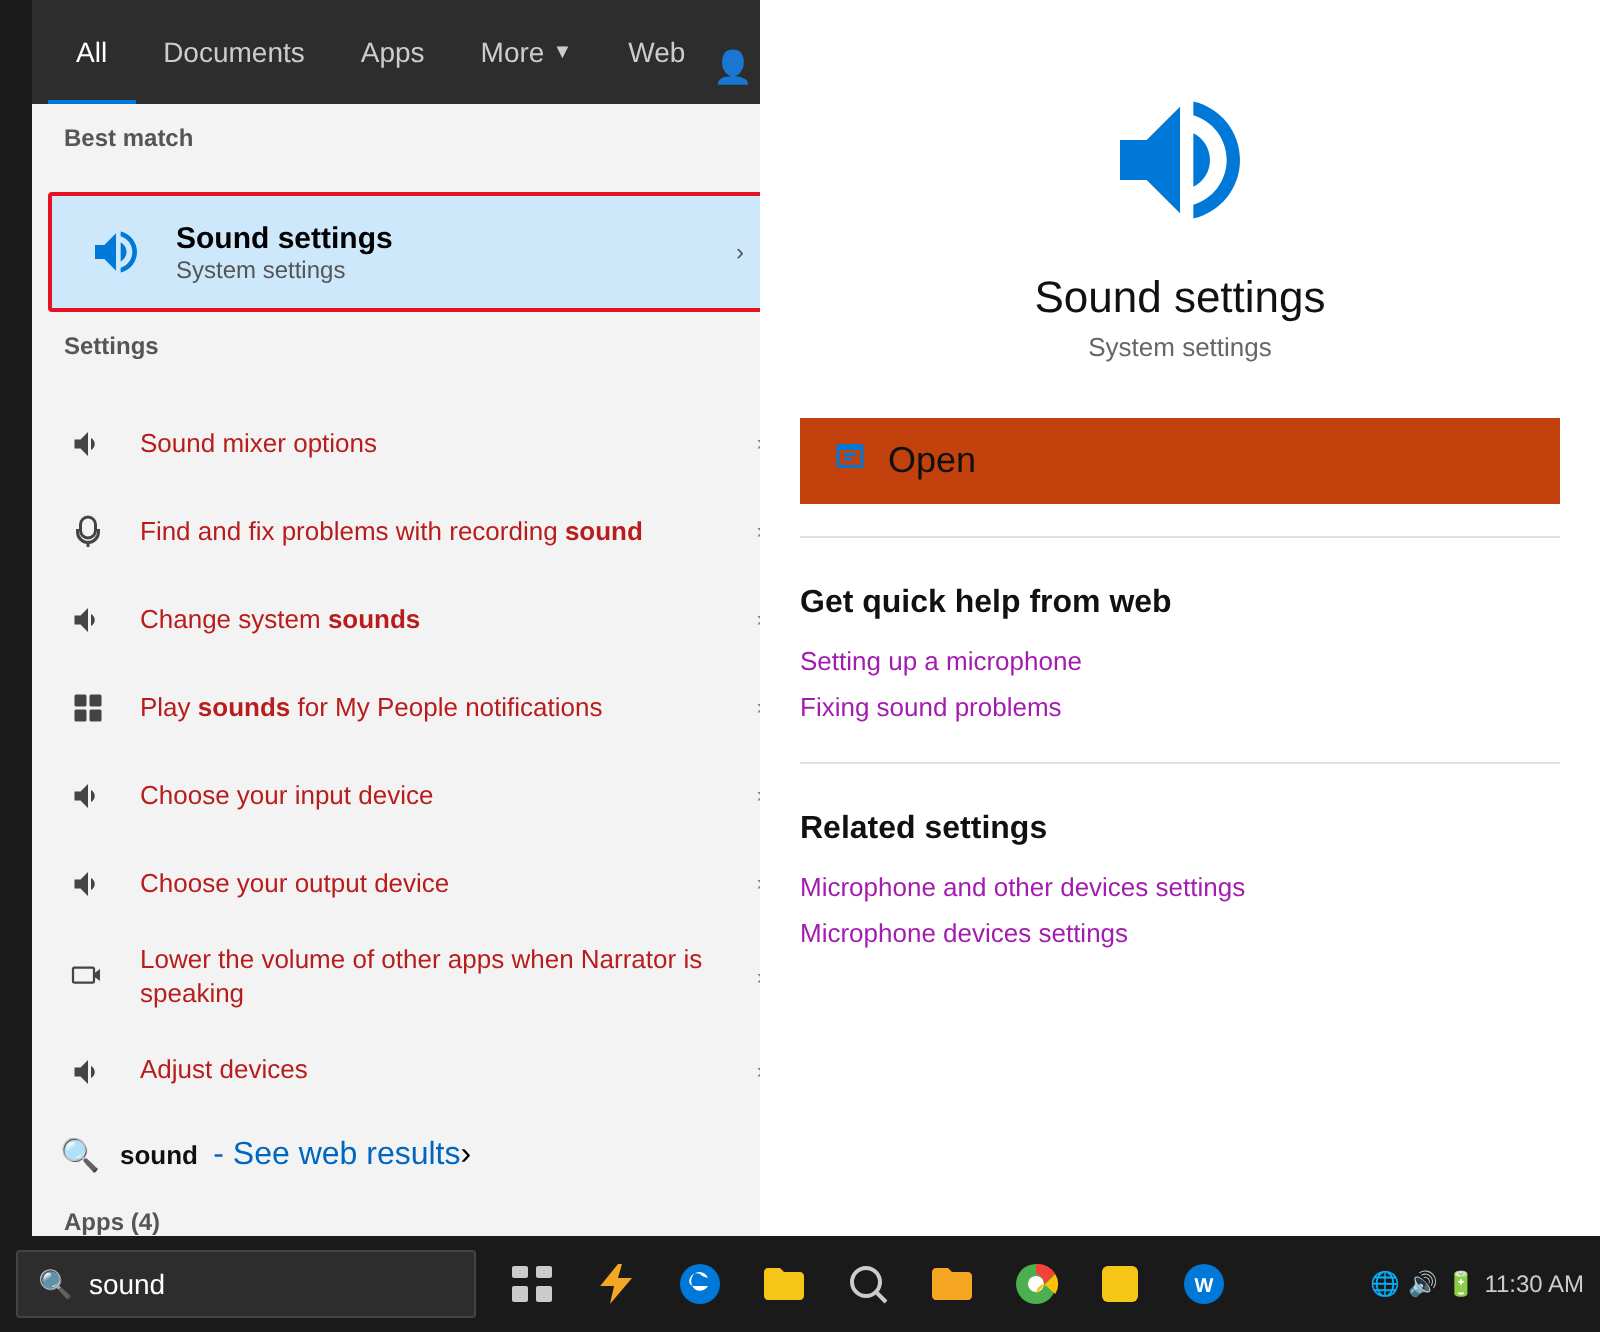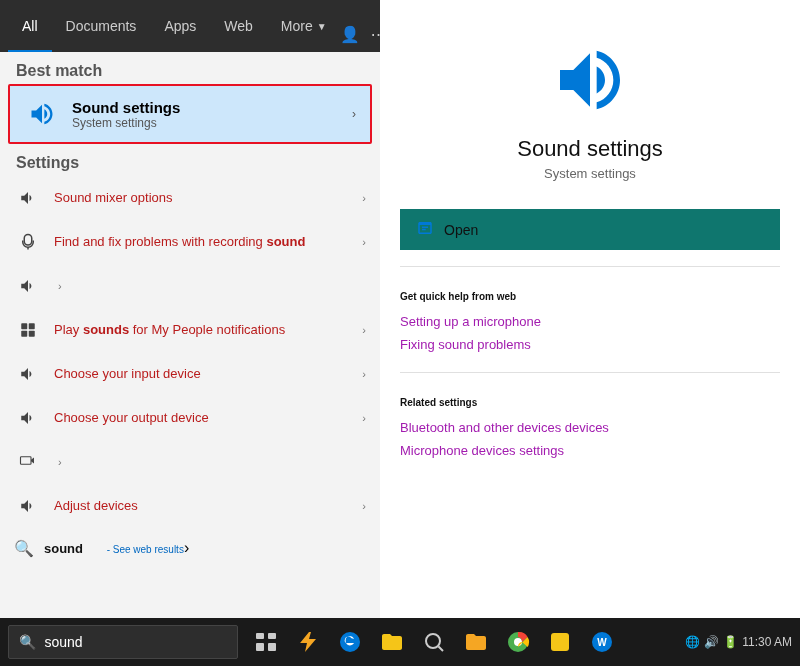--- a/index.html
+++ b/index.html
@@ -64,21 +64,21 @@
       gap: 4px;
       padding-right: 8px;
       color: #ccc;
       font-size: 12px;
     }
 
     
     .search-panel {
       position: absolute;
       bottom: 48px;
-      left: 0;
+      left: 16px;
       width: 380px;
       height: 618px;
       background: #f3f3f3;
       display: flex;
       flex-direction: column;
       overflow: hidden;
     }
 
     
     .search-tabs {
@@ -135,24 +135,24 @@
       overflow-y: auto;
       background: #f3f3f3;
       position: relative;
     }
     .search-results::-webkit-scrollbar { width: 8px; }
     .search-results::-webkit-scrollbar-track { background: #e0e0e0; }
     .search-results::-webkit-scrollbar-thumb { background: #b0b0b0; border-radius: 4px; }
 
     
     .section-label {
-      font-size: 16px;
+      font-size: 12px;
       font-weight: 600;
       color: #555;
-      padding: 10px 16px 4px;
+      padding: 10px 16px 20px;
     }
 
     
     .best-match-item {
       display: flex;
       align-items: center;
       padding: 10px 14px;
       margin: 0 8px;
       background: #cde7fb;
       border: 2px solid #e81123;
@@ -232,22 +232,22 @@
       justify-content: center;
       margin-right: 10px;
       color: #666;
     }
     .web-item .web-label {
       font-size: 13px;
       color: #111;
     }
     .web-item .web-see {
       color: #0067c0;
-      font-size: 10px;
-      margin-left: 20px;
+      font-size: 16px;
+      margin-left: 4px;
     }
 
     
     .apps-section-label {
       font-size: 12px;
       font-weight: 600;
       color: #555;
       padding: 6px 16px 4px;
     }
 
@@ -287,37 +287,37 @@
     .detail-subtitle {
       font-size: 13px;
       color: #666;
     }
 
     .detail-open-btn {
       display: flex;
       align-items: center;
       margin: 8px 20px;
       padding: 10px 16px;
-      background: #0f766e;
+      background: #c2410c;
       border: none;
       cursor: pointer;
       width: calc(100% - 40px);
-      font-size: 14px;
+      font-size: 18px;
       color: #111;
     }
     .detail-open-btn .open-icon {
       margin-right: 10px;
       color: #0078d7;
     }
 
     .detail-section {
       padding: 16px 20px 8px;
     }
     .detail-section-title {
-      font-size: 10px;
+      font-size: 16px;
       font-weight: 600;
       color: #111;
       margin-bottom: 8px;
     }
     .detail-link {
       font-size: 13px;
       color: #a21caf;
       cursor: pointer;
       padding: 4px 0;
       display: block;
@@ -331,25 +331,25 @@
   </style>
 </head>
 <body>
 
 <div class="search-panel">
 
   <div class="search-tabs">
     <div class="search-tab active">All</div>
     <div class="search-tab">Documents</div>
     <div class="search-tab">Apps</div>
-    <div class="search-tab">Web</div>
     <div class="search-tab">
       <span>More</span>
       <span class="tab-more-arrow">▼</span>
     </div>
+    <div class="search-tab">Web</div>
     <div class="search-tab-icons">
       <span class="search-tab-icon">👤</span>
       <span class="search-tab-icon">⋯</span>
     </div>
   </div>
 
   <div class="search-results">
 
     <div class="section-label">Best match</div>
 
@@ -390,20 +390,21 @@
       <span class="item-label">Find and fix problems with recording <strong>sound</strong></span>
       <span class="item-chevron">›</span>
     </div>
 
     <div class="result-item">
       <div class="item-icon">
         <svg viewBox="0 0 24 24" fill="#444" width="18" height="18">
           <path d="M3 9v6h4l5 5V4L7 9H3zm13.5 3c0-1.77-1.02-3.29-2.5-4.03v8.05c1.48-.73 2.5-2.25 2.5-4.02z"></path>
         </svg>
       </div>
+      <span class="item-label">Change system <strong>sounds</strong></span>
       <span class="item-chevron">›</span>
     </div>
 
     <div class="result-item">
       <div class="item-icon">
         <svg viewBox="0 0 24 24" fill="#444" width="18" height="18">
           <rect x="3" y="3" width="8" height="8" rx="1" fill="#444"></rect>
           <rect x="13" y="3" width="8" height="8" rx="1" fill="#444"></rect>
           <rect x="3" y="13" width="8" height="8" rx="1" fill="#444"></rect>
           <rect x="13" y="13" width="8" height="8" rx="1" fill="#444"></rect>
@@ -433,20 +434,21 @@
       <span class="item-chevron">›</span>
     </div>
 
     <div class="result-item">
       <div class="item-icon">
         <svg viewBox="0 0 24 24" fill="#444" width="18" height="18">
           <rect x="2" y="5" width="14" height="10" rx="1" fill="none" stroke="#444" stroke-width="1.5"></rect>
           <path d="M16 9l4-3v8l-4-3V9z" fill="#444"></path>
         </svg>
       </div>
+      <span class="item-label">Lower the volume of other apps when Narrator is speaking</span>
       <span class="item-chevron">›</span>
     </div>
 
     <div class="result-item">
       <div class="item-icon">
         <svg viewBox="0 0 24 24" fill="#444" width="18" height="18">
           <path d="M3 9v6h4l5 5V4L7 9H3zm13.5 3c0-1.77-1.02-3.29-2.5-4.03v8.05c1.48-.73 2.5-2.25 2.5-4.02z"></path>
         </svg>
       </div>
       <span class="item-label">Adjust devices</span>
@@ -456,20 +458,21 @@
 
     <div class="web-item">
       <div class="web-icon">🔍</div>
       <div class="web-label">
         <strong>sound</strong>
         <span class="web-see">- See web results</span>
       </div>
       <span class="item-chevron">›</span>
     </div>
 
+    <div class="apps-section-label">Apps (4)</div>
 
   </div>
 </div>
 
 <div class="detail-panel">
   <div class="detail-top">
     <div class="detail-icon">
       <svg viewBox="0 0 24 24" fill="#0078d7" width="80" height="80">
         <path d="M3 9v6h4l5 5V4L7 9H3zm13.5 3c0-1.77-1.02-3.29-2.5-4.03v8.05c1.48-.73 2.5-2.25 2.5-4.02z"></path>
         <path d="M14 3.23v2.06c2.89.86 5 3.54 5 6.71s-2.11 5.85-5 6.71v2.06c4.01-.91 7-4.49 7-8.77s-2.99-7.86-7-8.77z"></path>
@@ -494,21 +497,21 @@
   <div class="detail-section">
     <div class="detail-section-title">Get quick help from web</div>
     <a class="detail-link">Setting up a microphone</a>
     <a class="detail-link">Fixing sound problems</a>
   </div>
 
   <div class="detail-divider"></div>
 
   <div class="detail-section">
     <div class="detail-section-title">Related settings</div>
-    <a class="detail-link">Bluetooth and other devices devices</a>
+    <a class="detail-link">Microphone and other devices settings</a>
     <a class="detail-link">Microphone devices settings</a>
   </div>
 </div>
 
 <div class="taskbar">
   <div class="taskbar-search">
     <span class="search-icon-tb">🔍</span>
     <input type="text" value="sound" style="">
   </div>
   <div class="taskbar-icons">

